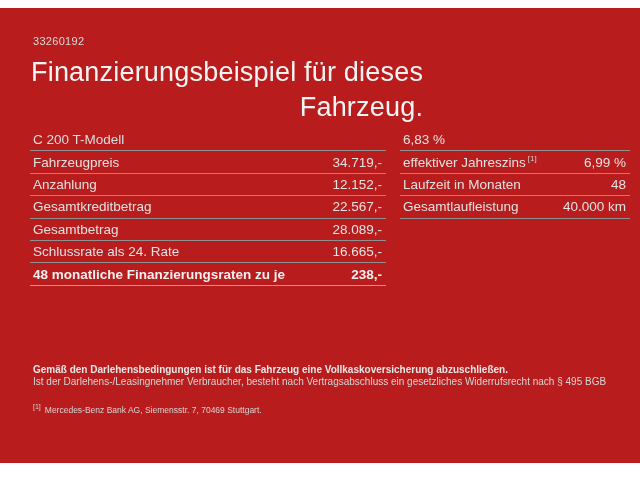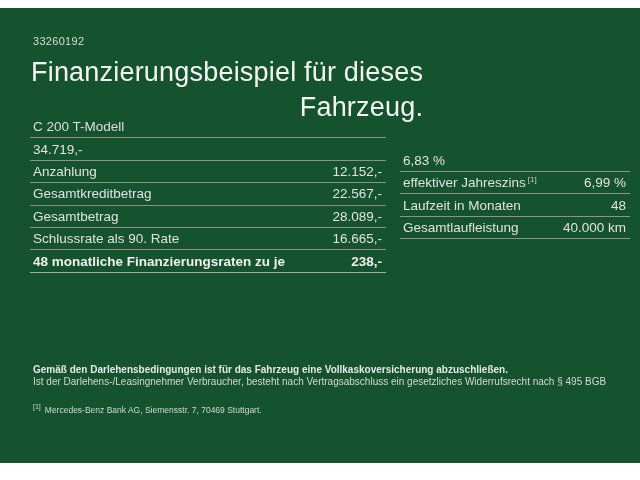--- a/index.html
+++ b/index.html
@@ -6,35 +6,35 @@
   html,body { width:640px; height:480px; }
   body {
     background:#ffffff;
     font-family:"Liberation Sans", sans-serif;
     position:relative;
     overflow:hidden;
   }
   .canvas {
     position:absolute; top:8px; left:0;
     width:640px; height:455px;
-    background:#14532d;
+    background:#b91c1c;
     color:#e6e6e6;
   }
   .doc-id {
     position:absolute; top:27px; left:33px;
     font-size:11px; color:#dadada; letter-spacing:.3px;
   }
   .title {
     position:absolute; top:47px; left:31px;
     font-size:27px; line-height:35px; font-weight:400;
     color:#f4f4f4; letter-spacing:.2px;text-align:right;
   }
   .tables {
-    position:absolute; top:108px; left:30px; right:10px;
-    display:flex; align-items:center;
+    position:absolute; top:121px; left:30px; right:10px;
+    display:flex; align-items:flex-start;
   }
   .table-left  { width:356px; }
   .table-right { width:230px; margin-left:14px; }
   .t-row {
     height:22.4px;
     display:flex; align-items:center; justify-content:space-between;
     border-bottom:1px solid #909090;
     font-size:13.5px;
     padding:0 4px 0 3px;
     color:#e2e2e2;
@@ -67,36 +67,37 @@
     <div>Fahrzeug.</div>
   </div>
 
   <div class="tables">
 
     <div class="table-left">
       <div class="t-row model">
         <span class="lbl">C 200 T-Modell</span>
       </div>
       <div class="t-row">
+        <span class="lbl">Fahrzeugpreis</span>
         <span class="val">34.719,-</span>
       </div>
       <div class="t-row">
         <span class="lbl">Anzahlung</span>
         <span class="val">12.152,-</span>
       </div>
       <div class="t-row">
         <span class="lbl">Gesamtkreditbetrag</span>
         <span class="val">22.567,-</span>
       </div>
       <div class="t-row">
         <span class="lbl">Gesamtbetrag</span>
         <span class="val">28.089,-</span>
       </div>
       <div class="t-row">
-        <span class="lbl">Schlussrate als 90. Rate</span>
+        <span class="lbl">Schlussrate als 24. Rate</span>
         <span class="val">16.665,-</span>
       </div>
       <div class="t-row bold">
         <span class="lbl">48 monatliche Finanzierungsraten zu je</span>
         <span class="val">238,-</span>
       </div>
     </div>
 
     <div class="table-right">
       <div class="t-row">

